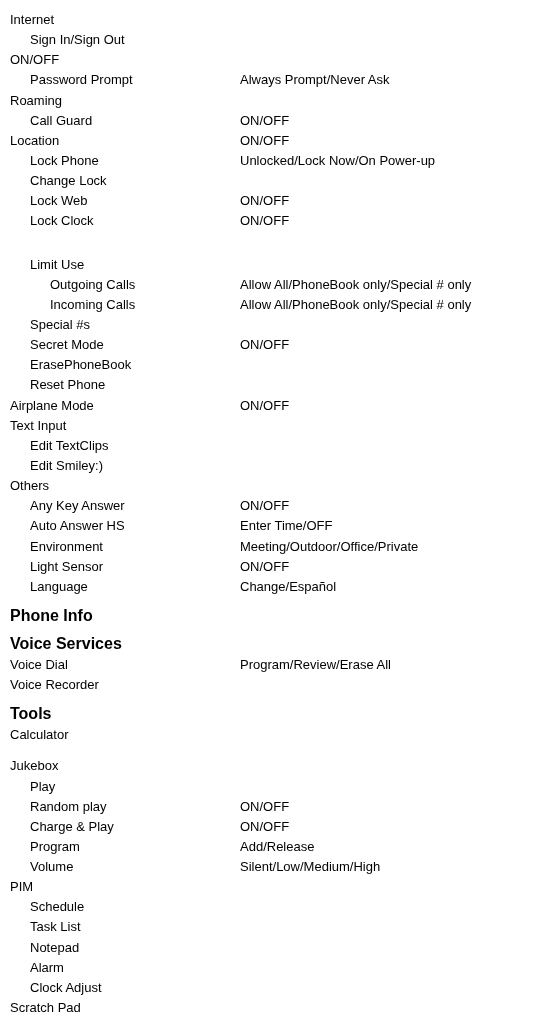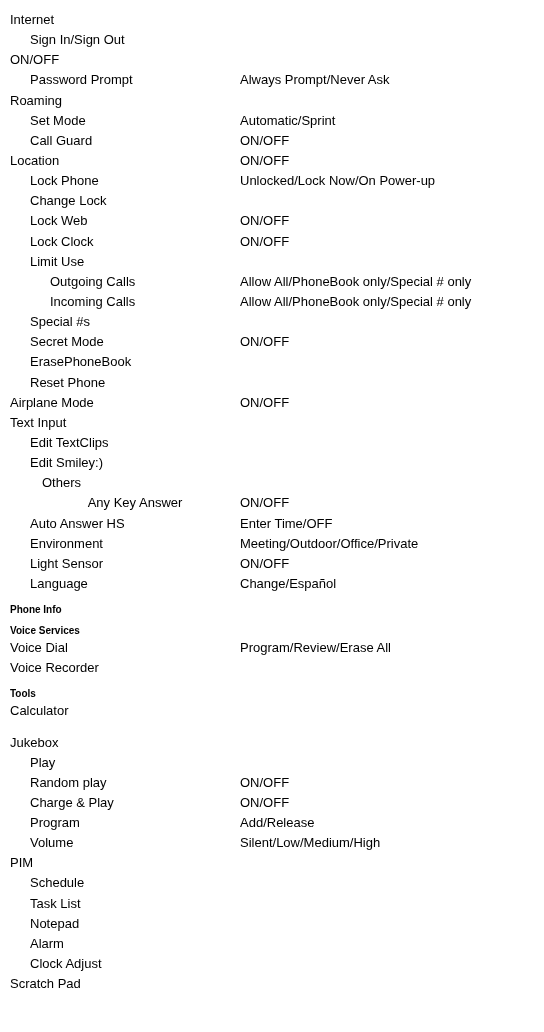--- a/index.html
+++ b/index.html
@@ -24,21 +24,21 @@
     .col-label {
       width: 230px;
       flex-shrink: 0;
     }
     .col-value {
       flex: 1;
     }
 
     .section-header {
       font-weight: bold;
-      font-size: 10px;
+      font-size: 16px;
       margin-top: 10px;
       margin-bottom: 2px;
     }
   </style>
 </head>
 <body>
 
 <div class="page-content">
 
   <div id="top-menu">
@@ -55,24 +55,20 @@
       </div>
       <div class="row">
         <div class="col-label" style="padding-left: 20px;"><span>Password Prompt</span></div>
         <div class="col-value"><span>Always Prompt/Never Ask</span></div>
       </div>
       <div class="row">
         <div class="col-label" style="padding-left: 0px;"><span>Roaming</span></div>
         <div class="col-value"><span></span></div>
       </div>
       <div class="row">
-        <div class="col-label" style="padding-left: 20px;"><span>Set Mode</span></div>
-        <div class="col-value"><span>Automatic/Sprint</span></div>
-      </div>
-      <div class="row">
         <div class="col-label" style="padding-left: 20px;"><span>Call Guard</span></div>
         <div class="col-value"><span>ON/OFF</span></div>
       </div>
       <div class="row">
         <div class="col-label" style="padding-left: 0px;"><span>Location</span></div>
         <div class="col-value"><span>ON/OFF</span></div>
       </div>
       <div class="row">
         <div class="col-label" style="padding-left: 20px;"><span>Lock Phone</span></div>
         <div class="col-value"><span>Unlocked/Lock Now/On Power-up</span></div>
@@ -83,21 +79,21 @@
       </div>
       <div class="row">
         <div class="col-label" style="padding-left: 20px;"><span>Lock Web</span></div>
         <div class="col-value"><span>ON/OFF</span></div>
       </div>
       <div class="row">
         <div class="col-label" style="padding-left: 20px;"><span>Lock Clock</span></div>
         <div class="col-value"><span>ON/OFF</span></div>
       </div>
       <div class="row">
-        <div class="col-label" style="padding-left: 20px;"><span>Limit Use</span></div>
+        <div class="col-label" style="padding-left: 20px; margin-top: 23px;"><span>Limit Use</span></div>
         <div class="col-value"><span></span></div>
       </div>
       <div class="row">
         <div class="col-label" style="padding-left: 40px;"><span>Outgoing Calls</span></div>
         <div class="col-value"><span>Allow All/PhoneBook only/Special # only</span></div>
       </div>
       <div class="row">
         <div class="col-label" style="padding-left: 40px;"><span>Incoming Calls</span></div>
         <div class="col-value"><span>Allow All/PhoneBook only/Special # only</span></div>
       </div>
@@ -127,25 +123,25 @@
       </div>
       <div class="row">
         <div class="col-label" style="padding-left: 20px;"><span>Edit TextClips</span></div>
         <div class="col-value"><span></span></div>
       </div>
       <div class="row">
         <div class="col-label" style="padding-left: 20px;"><span>Edit Smiley:)</span></div>
         <div class="col-value"><span></span></div>
       </div>
       <div class="row">
-        <div class="col-label" style="padding-left: 0px; margin-left: 32px;"><span>Others</span></div>
-        <div class="col-value"><span></span></div>
-      </div>
-      <div class="row">
-        <div class="col-label" style="padding-left: 20px; text-align: center;"><span>Any Key Answer</span></div>
+        <div class="col-label" style="padding-left: 0px;"><span>Others</span></div>
+        <div class="col-value"><span></span></div>
+      </div>
+      <div class="row">
+        <div class="col-label" style="padding-left: 20px;"><span>Any Key Answer</span></div>
         <div class="col-value"><span>ON/OFF</span></div>
       </div>
       <div class="row">
         <div class="col-label" style="padding-left: 20px;"><span>Auto Answer HS</span></div>
         <div class="col-value"><span>Enter Time/OFF</span></div>
       </div>
       <div class="row">
         <div class="col-label" style="padding-left: 20px;"><span>Environment</span></div>
         <div class="col-value"><span>Meeting/Outdoor/Office/Private</span></div>
       </div>

